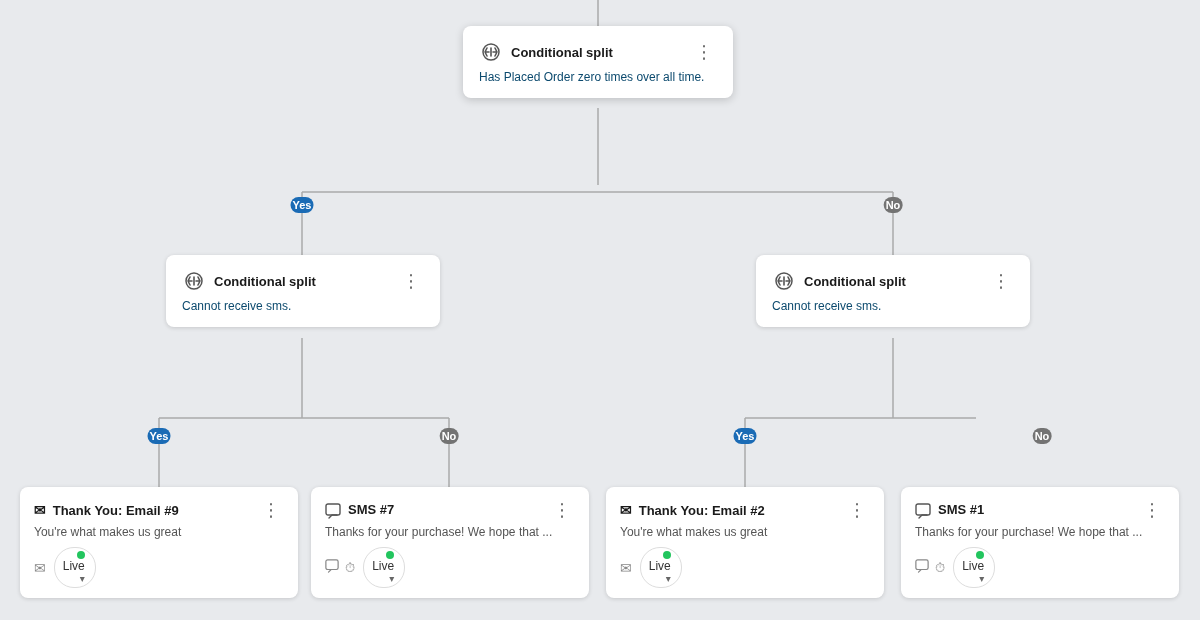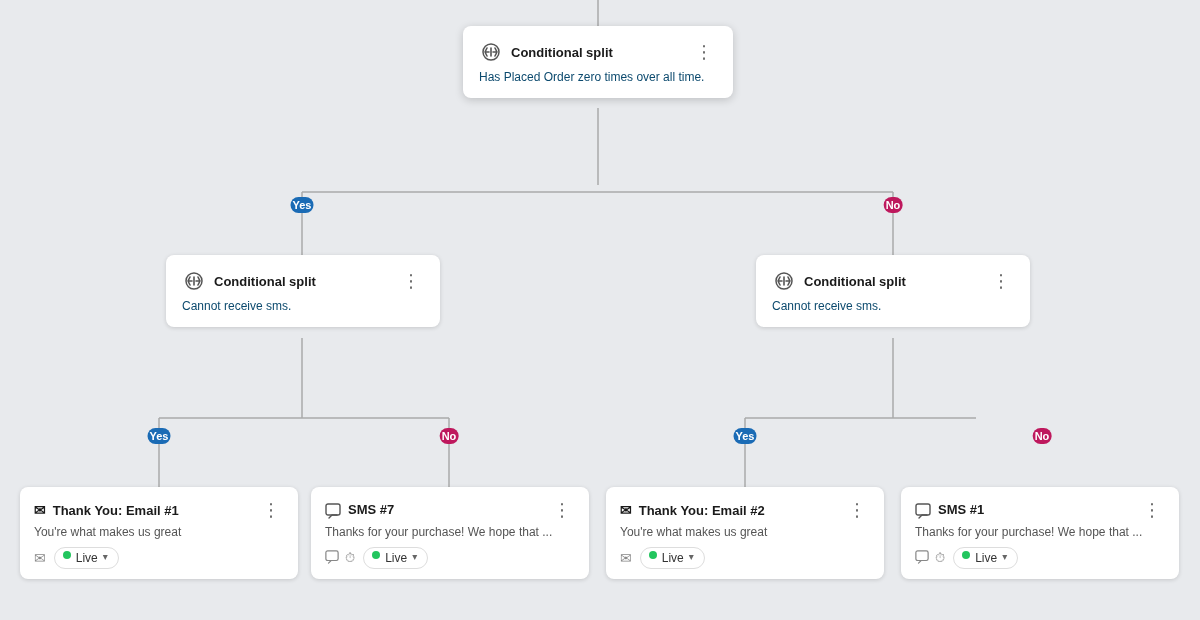--- a/index.html
+++ b/index.html
@@ -83,21 +83,21 @@
     .badge {
       position: absolute;
       border-radius: 8px;
       font-size: 11px;
       font-weight: 700;
       color: #fff;
       padding: 2px 2px;
       transform: translateX(-50%);
     }
     .badge-yes { background: #1a6bb5; }
-    .badge-no  { background: #be185d; }
+    .badge-no  { background: #737373; }
 
     
     .bottom-card {
       position: absolute;
       background: #fff;
       border-radius: 8px;
       box-shadow: 0 1px 4px rgba(0,0,0,0.15);
       width: 278px;
       padding: 12px 14px 10px;
     }
@@ -136,30 +136,30 @@
     .footer-icons {
       display: flex;
       align-items: center;
       gap: 6px;
       color: #888;
       font-size: 14px;
     }
 
     .live-btn {
       display: flex;
-      align-items: flex-start;
-      gap: 5px;
+      align-items: flex-end;
       background: #fff;
       border: 1px solid #ddd;
       border-radius: 20px;
       padding: 3px 10px 3px 8px;
       font-size: 12px;
       font-weight: 500;
       cursor: pointer;
       color: #333;
+      flex-direction: column;
     }
 
     .live-dot {
       width: 8px;
       height: 8px;
       border-radius: 50%;
       background: #22c55e;
       display: inline-block;
     }
 
@@ -265,21 +265,21 @@
   <div class="badge badge-no" style="left: 449px; top: 428px;">No</div>
 
   <div class="badge badge-yes" style="left: 745px; top: 428px;">Yes</div>
 
   <div class="badge badge-no" style="left: 1042px; top: 428px;">No</div>
 
   <div class="bottom-card" style="left: 20px; top: 487px;">
     <div class="bottom-card-header">
       <div class="bottom-card-title">
         <span style="font-size:14px;">✉</span>
-        <span>Thank You: Email #1</span>
+        <span>Thank You: Email #9</span>
       </div>
       <button class="icon-btn">⋮</button>
     </div>
     <div class="bottom-card-body">You're what makes us great</div>
     <div class="bottom-card-footer">
       <div class="footer-icons">
         <span>✉</span>
       </div>
       <button class="live-btn">
         <span class="live-dot"></span>

